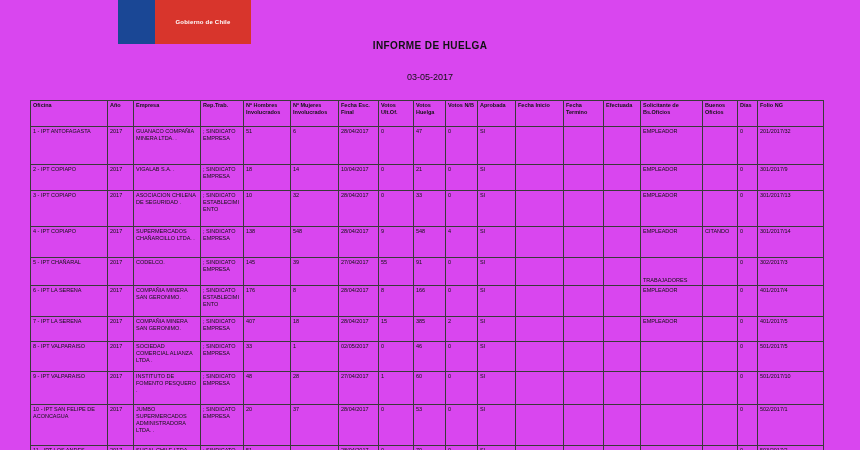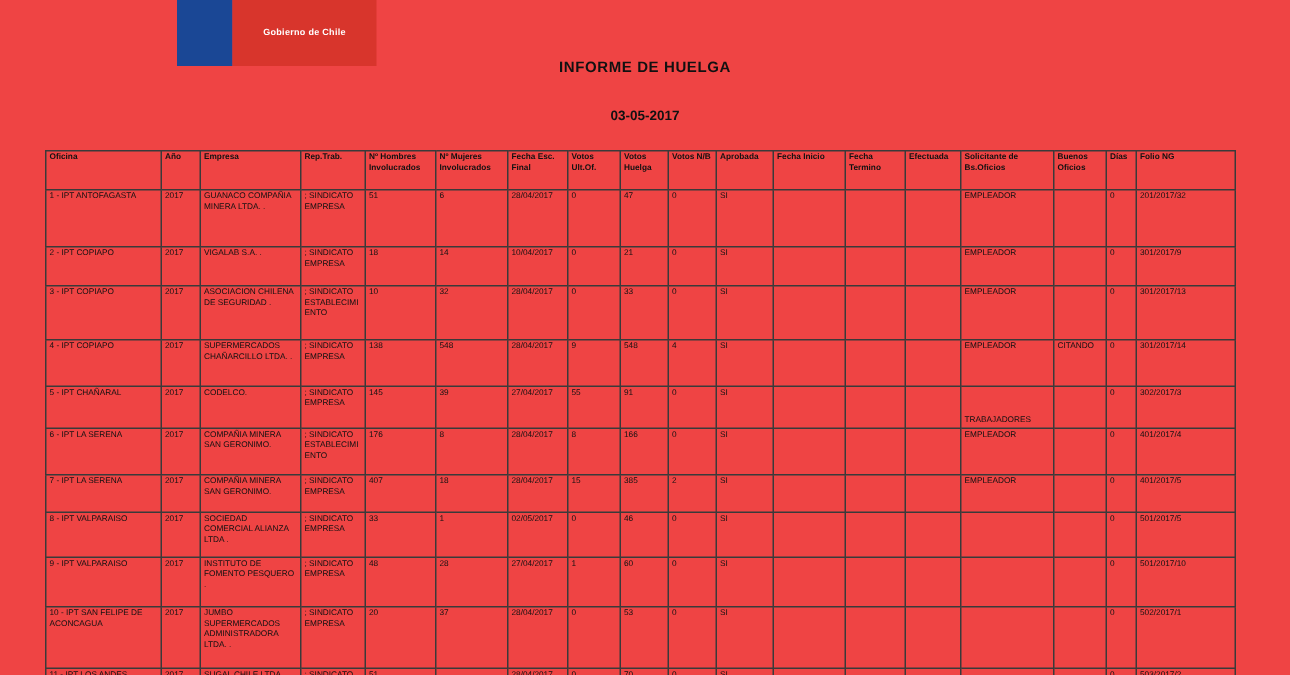--- a/index.html
+++ b/index.html
@@ -1,27 +1,27 @@
 <!DOCTYPE html>
 <html><head>
 <meta charset="utf-8">
 <style>
   html,body{margin:0;padding:0;background:#e8e8e8;}
-  #page{position:relative;width:860px;height:450px;background:#ef4444;overflow:hidden;
+  #page{position:relative;width:860px;height:450px;background:#d946ef;overflow:hidden;
         font-family:"Liberation Sans",sans-serif;color:#111;}
   
   #logo{position:absolute;left:118px;top:0;height:44px;display:flex;}
   #logo .blue{width:37px;height:44px;background:#1a4795;}
   #logo .red{width:96px;height:44px;background:#d8352c;display:flex;align-items:center;justify-content:center;}
   #logo .red span{color:#fff;font-size:6px;font-weight:bold;letter-spacing:.2px;}
   
   .doc-title{position:absolute;top:40px;left:0;width:860px;text-align:center;
              font-size:10px;font-weight:bold;letter-spacing:.4px;}
   .doc-date{position:absolute;top:72px;left:0;width:860px;text-align:center;
-            font-size:9px;font-weight:bold;}
+            font-size:9px;font-weight:normal;}
   
   table{position:absolute;left:30px;top:100px;width:793px;border-collapse:collapse;
         table-layout:fixed;font-size:5.5px;line-height:7px;}
   th,td{border:1px solid #3a3a3a;vertical-align:top;text-align:left;
         padding:1px 2px;word-wrap:break-word;overflow-wrap:break-word;overflow:hidden;}
   th{font-weight:bold;}
   td.vbottom{vertical-align:bottom;}
   thead tr{height:26px;}
   tbody tr:nth-child(1){height:38px;}
   tbody tr:nth-child(2){height:26px;}

